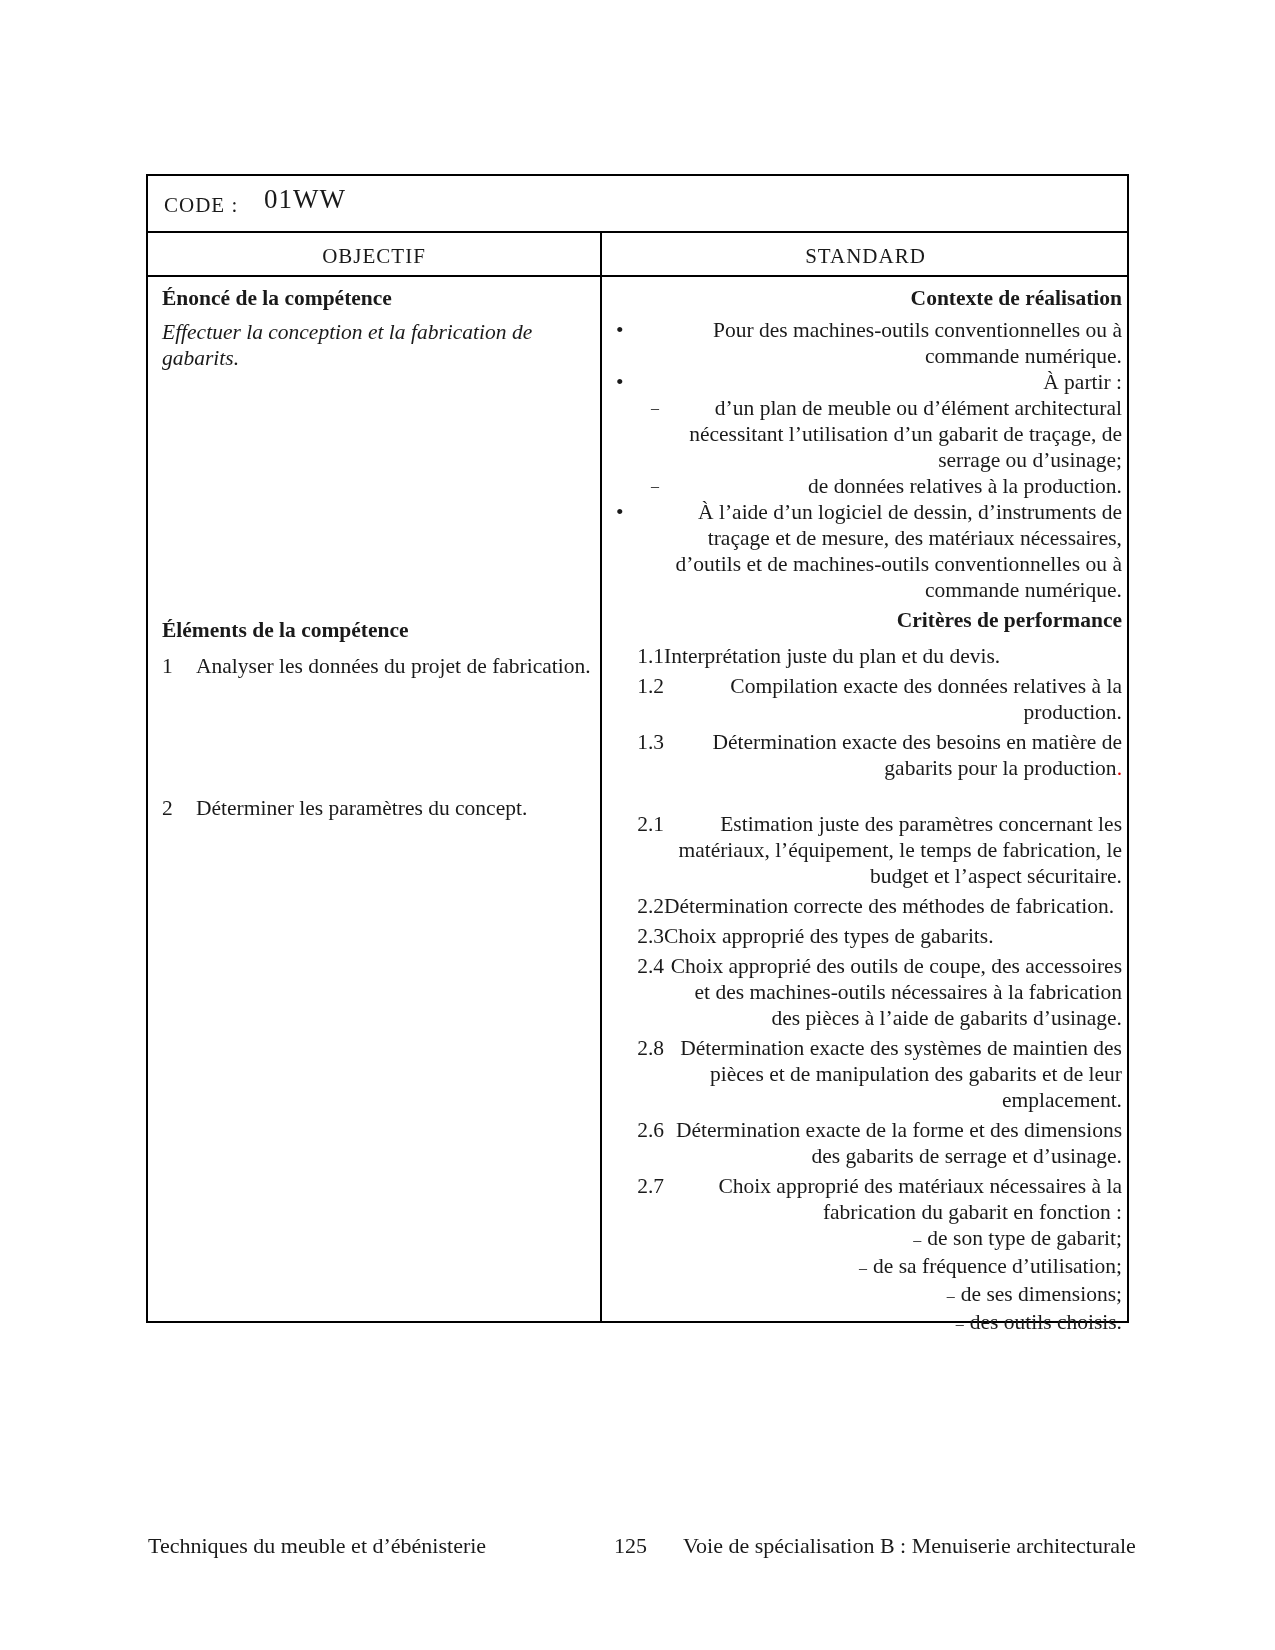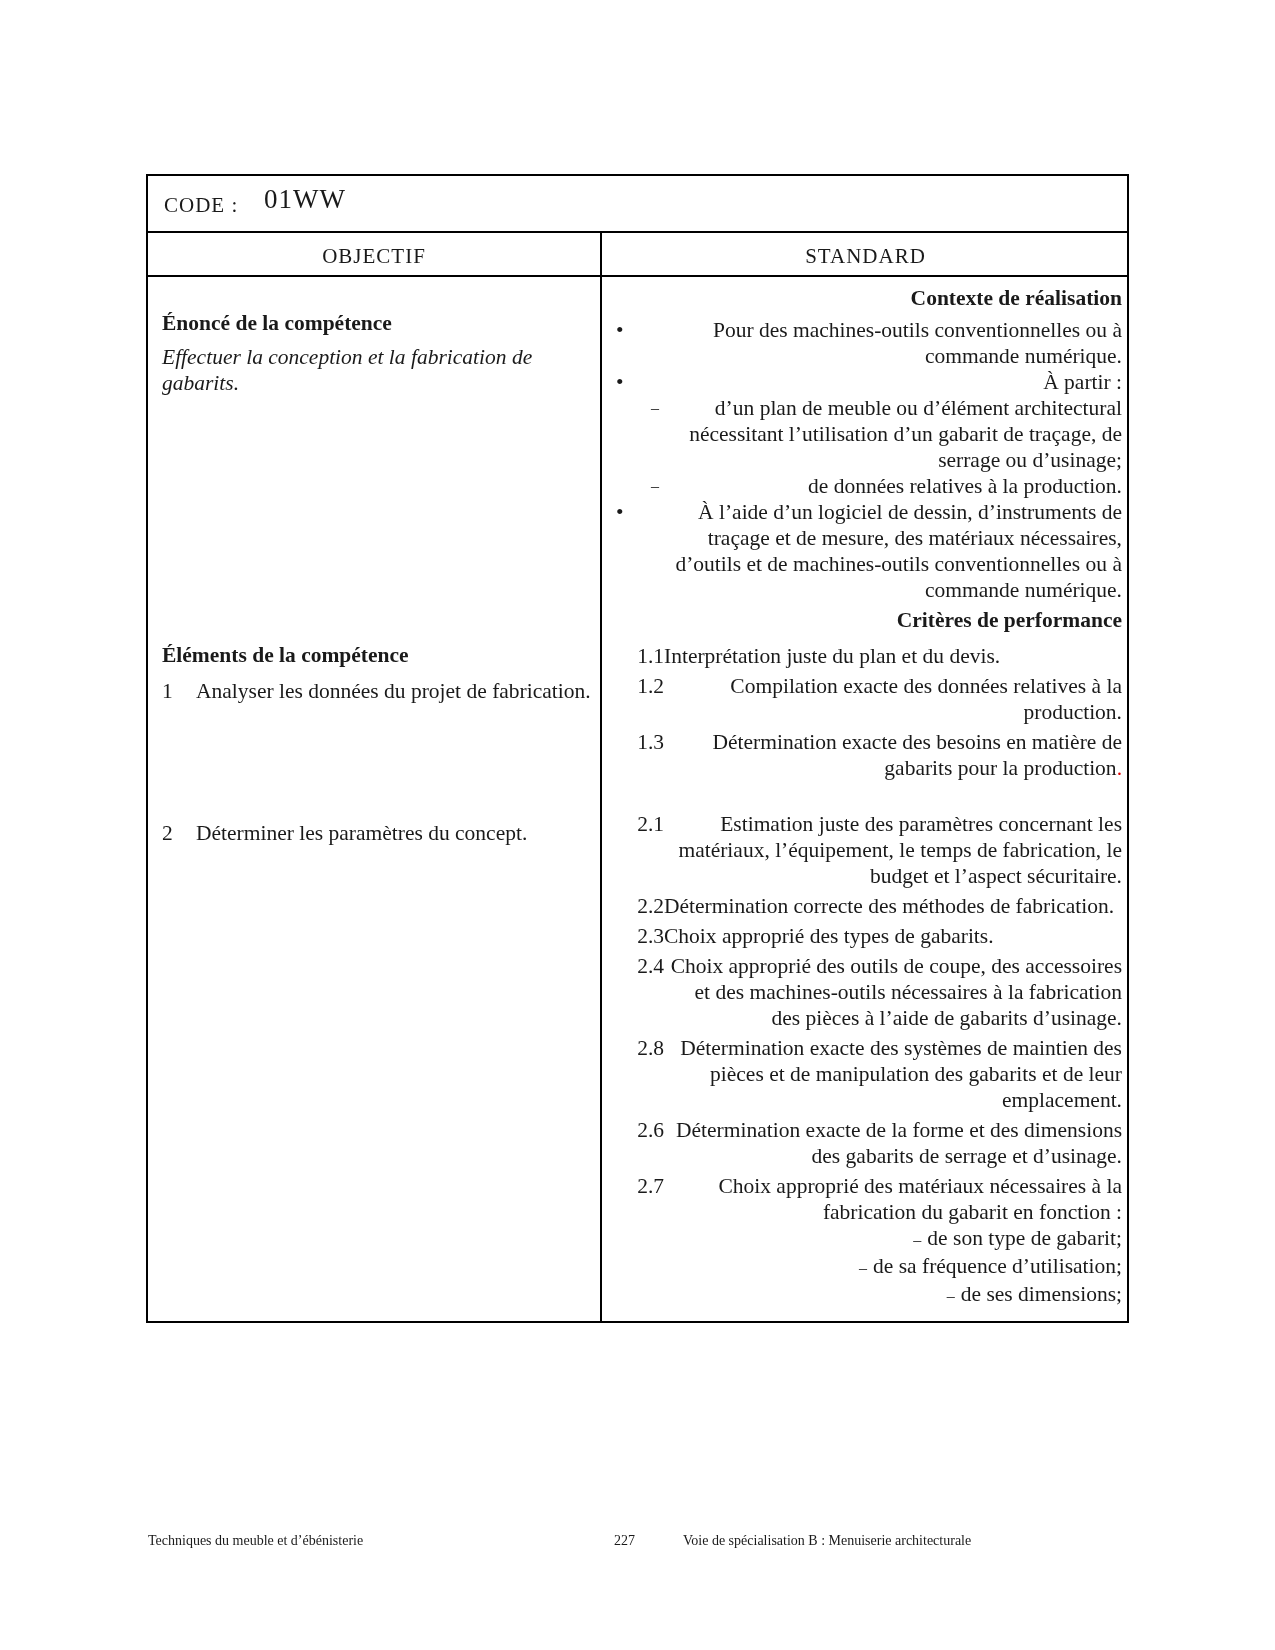--- a/index.html
+++ b/index.html
@@ -7,38 +7,38 @@
   .table { position: absolute; left: 146px; top: 174px; width: 983px; height: 1149px; border: 2px solid #000; box-sizing: border-box; }
   .code-row { position: absolute; left: 0; top: 0; right: 0; height: 57px; border-bottom: 2px solid #000; box-sizing: border-box; }
   .code-label { position: absolute; left: 16px; top: 17px; font-size: 21px; letter-spacing: 1px; }
   .code-value { position: absolute; left: 116px; top: 8px; font-size: 27px; letter-spacing: 1px; }
   .head-row { position: absolute; left: 0; right: 0; top: 57px; height: 44px; border-bottom: 2px solid #000; box-sizing: border-box; padding-left: 12px; }
   .head-cell { position: absolute; top: 11px; font-size: 21px; letter-spacing: 1px; text-align: center; }
   .head-left { left: 0; width: 452px; }
   .head-right { left: 454px; width: 527px; }
   .divider { position: absolute; left: 452px; top: 57px; bottom: 0; width: 2px; background: #000; }
   .col { position: absolute; top: 101px; font-size: 21.5px; line-height: 26px; }
-  .col-left { left: 14px; width: 430px; margin-top: 25px; }
+  .col-left { left: 14px; width: 430px; }
   .col-right { left: 464px; width: 510px; text-align: right; }
   .heading { font-weight: bold; margin-top: 8px; }
   .para { margin-top: 8px; font-style: italic; }
   .bullets { margin: 6px 0 0 0; padding: 0; list-style: none; }
   .bullets li { position: relative; padding-left: 37px; }
   .bullets li .dot { position: absolute; left: 4px; top: 0; }
   .sub { margin: 0; padding: 0; list-style: none; }
   .sub li { position: relative; padding-left: 34px; }
   .sub li .dash { position: absolute; left: 2px; top: 0; font-size: 16px; }
   .elem { display: flex; margin-top: 10px; }
   .elem .num { width: 34px; flex: none; }
   .crit { display: flex; margin-top: 4px; }
   .crit .num { width: 52px; flex: none; }
   .crit-sub { margin: 0; padding: 0; list-style: none; }
   .crit-sub li .dash { font-size: 16px; margin-right: 6px; }
   .red { color: #e00000; }
-  .footer { position: absolute; top: 1533px; font-size: 14px; }
+  .footer { position: absolute; top: 1533px; font-size: 22px; }
   .foot-left { left: 148px; }
   .foot-num { left: 614px; }
   .foot-right { left: 683px; }
 </style>
 </head>
 <body>
 
 <div class="table">
   <div class="code-row">
     <span class="code-label">CODE :</span>
@@ -130,21 +130,22 @@
       <span>Détermination exacte de la forme et des dimensions des gabarits de serrage et d’usinage.</span>
     </div>
     <div class="crit">
       <span class="num">2.7</span>
       <div>
         <span>Choix approprié des matériaux nécessaires à la fabrication du gabarit en fonction :</span>
         <ul class="crit-sub">
           <li><span class="dash">–</span><span>de son type de gabarit;</span></li>
           <li><span class="dash">–</span><span>de sa fréquence d’utilisation;</span></li>
           <li><span class="dash">–</span><span>de ses dimensions;</span></li>
+          <li><span class="dash">–</span><span>des outils choisis.</span></li>
         </ul>
       </div>
     </div>
   </div>
 </div>
 
 <div class="footer foot-left">Techniques du meuble et d’ébénisterie</div>
-<div class="footer foot-num">227</div>
+<div class="footer foot-num">125</div>
 <div class="footer foot-right">Voie de spécialisation B : Menuiserie architecturale</div>
 
 </body></html>

